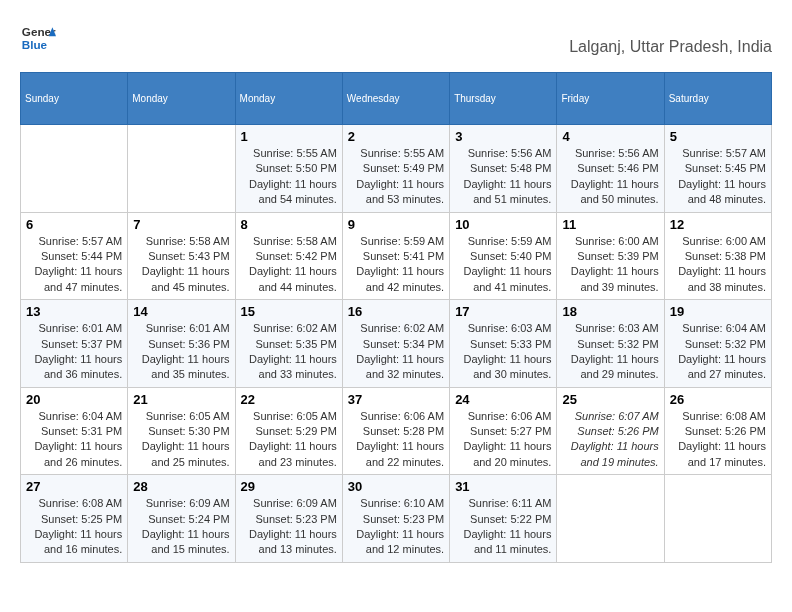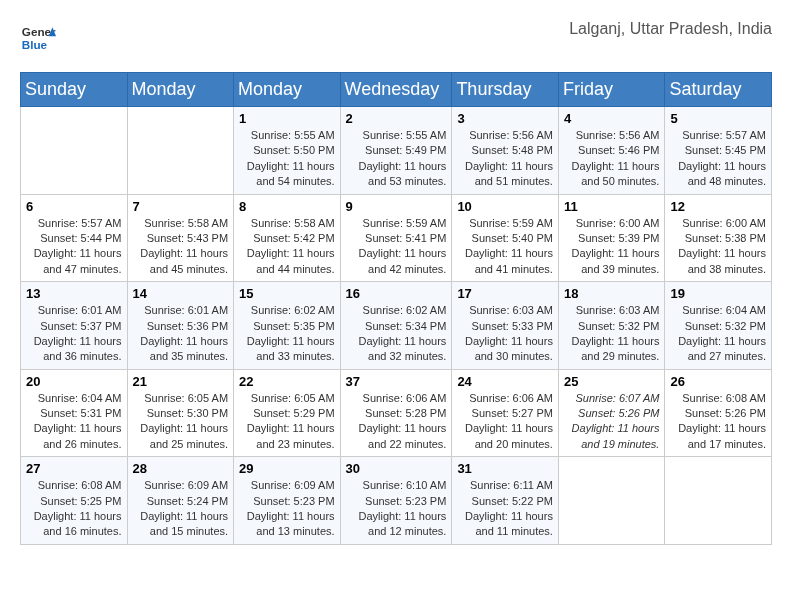--- a/index.html
+++ b/index.html
@@ -29,34 +29,35 @@
       text-align: right;
     }
     .month-title {
       font-size: 36px;
       font-weight: bold;
       color: #333;
     }
     .location {
       font-size: 16px;
       color: #555;
+      margin-top: 18px;
     }
     table {
       width: 100%;
       border-collapse: collapse;
       font-size: 11px;
     }
     thead tr {
       background: #3f7fc1;
       color: #fff;
     }
     thead th {
-      padding: 6px 4px;
+      padding: 20px 4px;
       text-align: left;
-      font-size: 18px;
+      font-size: 10px;
       font-weight: normal;
       border: 1px solid #2a6aac;
     }
     tbody tr {
       vertical-align: top;
     }
     tbody td {
       border: 1px solid #ccc;
       padding: 4px 5px;
       height: 78px;

